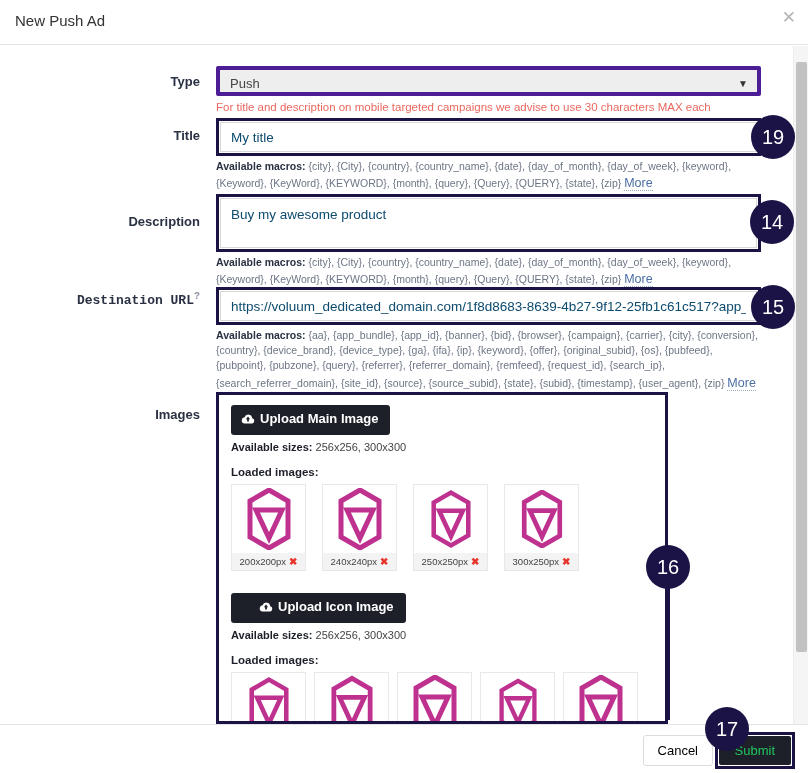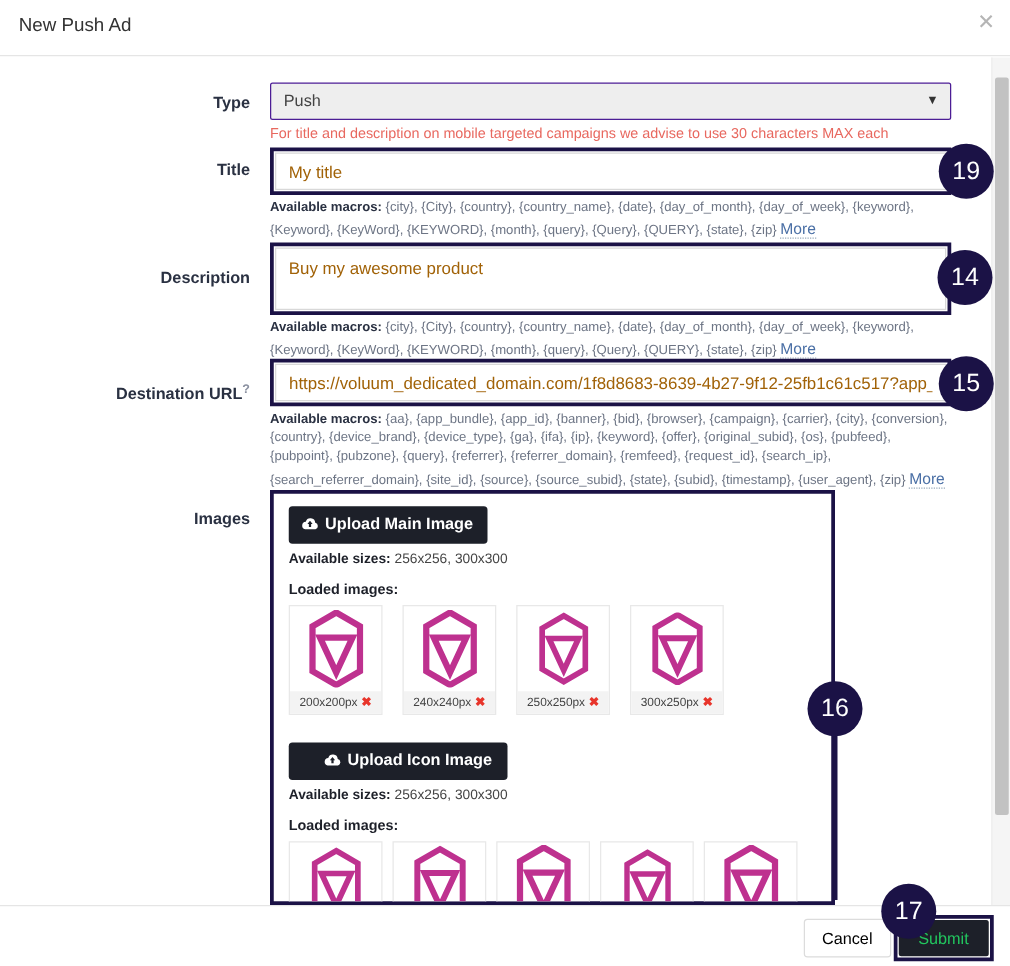--- a/index.html
+++ b/index.html
@@ -64,21 +64,21 @@
     font-size: 10px; color: #8a90a0; vertical-align: super;
     font-weight: bold;
   }
   .field-area { position: absolute; left: 216px; }
 
   
   .select-box {
     position: relative;
     width: 545px; height: 30px;
     background: #eeeeee;
-    border: 1px solid #4c1d95;
+    border: 4px solid #4c1d95;
     border-radius: 2px;
     font-size: 13px; color: #444;
     padding: 6px 10px;
   }
   .select-caret {
     position: absolute; right: 9px; top: 8px;
     font-size: 10px; color: #333;
   }
   .warn-text {
     font-size: 11.5px; color: #e8685f;
@@ -87,21 +87,21 @@
 
   
   .hl {
     border: 3px solid #1b1246;
     padding: 1px;
     background: #ffffff;
   }
   .txt-input {
     width: 100%; height: 100%;
     border: 1px solid #d8d8d8;
-    font-size: 13.5px; color: #a16207;
+    font-size: 13.5px; color: #0c4a6e;
     padding: 6px 10px;
     outline: none;
     font-family: "Liberation Sans", sans-serif;
     background: #fff;
     display: block;
   }
   textarea.txt-input { resize: none; line-height: 1.35; padding-top: 7px; }
 
   
   .macros {
@@ -253,21 +253,21 @@
         <div class="hl" style="width:545px;height:58px;">
           <textarea class="txt-input" style="height: 50px;">Buy my awesome product</textarea>
         </div>
         <div class="macros">
           <b>Available macros:</b><span> {city}, {City}, {country}, {country_name}, {date}, {day_of_month}, {day_of_week}, {keyword}, {Keyword}, {KeyWord}, {KEYWORD}, {month}, {query}, {Query}, {QUERY}, {state}, {zip} </span><a class="more-link">More</a>
         </div>
       </div>
     </div>
 
     <div class="row" style="top:241px;">
-      <div class="field-label" style="top:19px;">
+      <div class="field-label" style="top:4px;font-family:Liberation Mono, monospace;">
         <span>Destination URL</span><span class="qmark">?</span>
       </div>
       <div class="field-area">
         <div class="hl" style="width:545px;height:38px;">
           <input class="txt-input" style="height: 30px;" value="https://voluum_dedicated_domain.com/1f8d8683-8639-4b27-9f12-25fb1c61c517?app_id=">
         </div>
         <div class="macros">
           <b>Available macros:</b><span> {aa}, {app_bundle}, {app_id}, {banner}, {bid}, {browser}, {campaign}, {carrier}, {city}, {conversion}, {country}, {device_brand}, {device_type}, {ga}, {ifa}, {ip}, {keyword}, {offer}, {original_subid}, {os}, {pubfeed}, {pubpoint}, {pubzone}, {query}, {referrer}, {referrer_domain}, {remfeed}, {request_id}, {search_ip}, {search_referrer_domain}, {site_id}, {source}, {source_subid}, {state}, {subid}, {timestamp}, {user_agent}, {zip} </span><a class="more-link">More</a>
         </div>
       </div>

